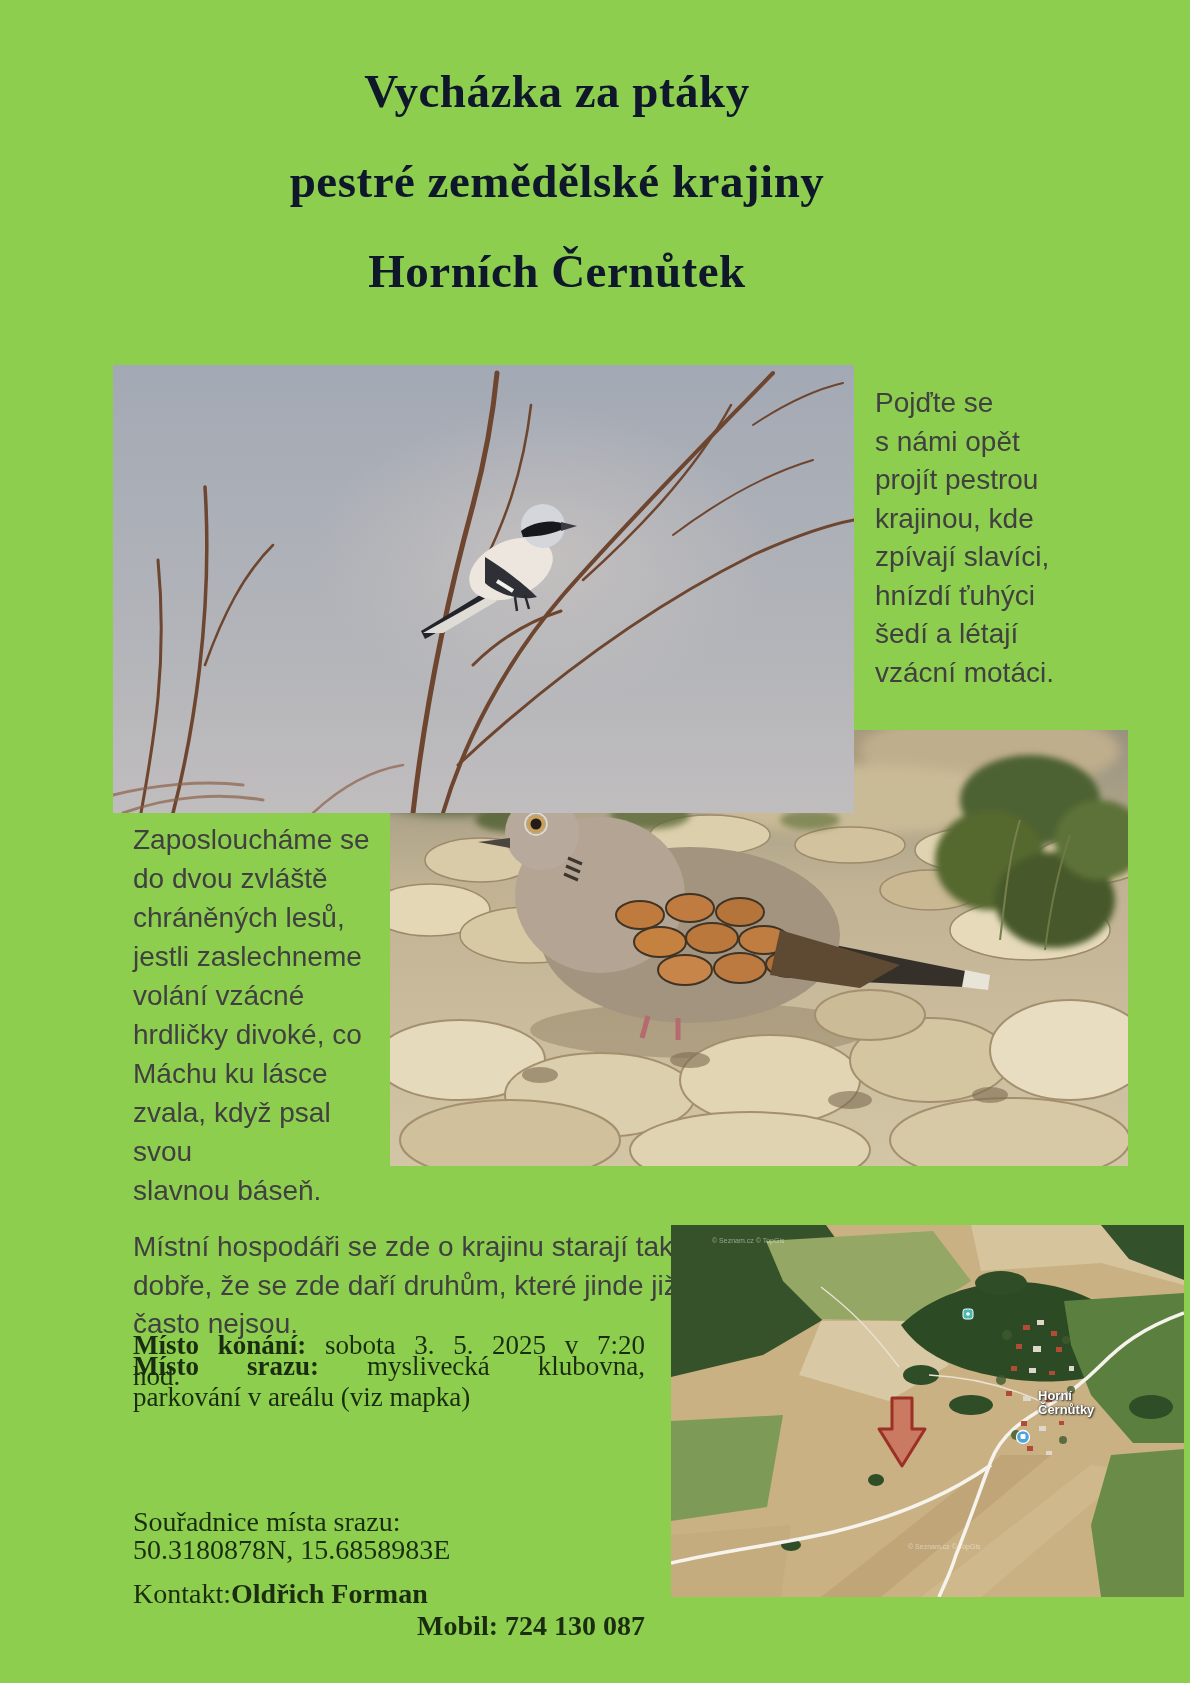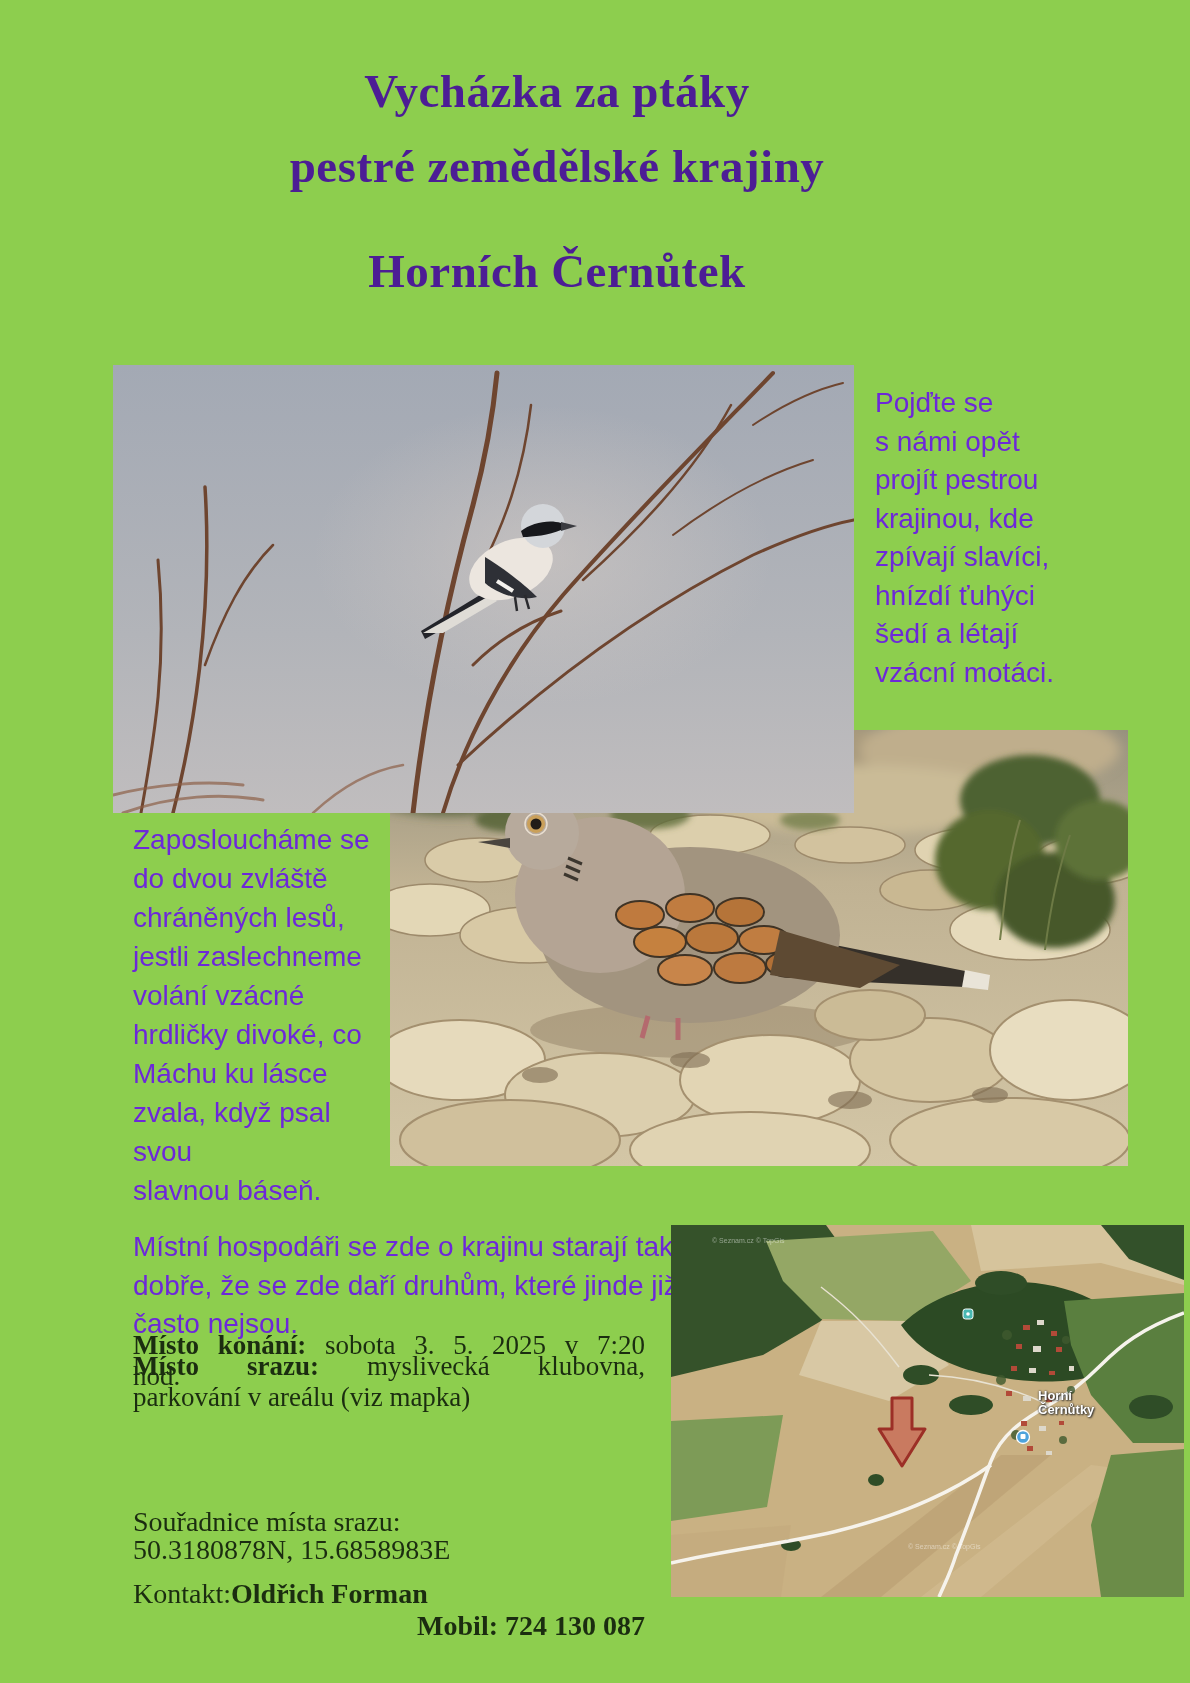--- a/index.html
+++ b/index.html
@@ -4,26 +4,26 @@
 <style>
   html,body{margin:0;padding:0;background:#666;}
   .poster{
     position:relative; width:1190px; height:1683px; overflow:hidden;
     background:#8dce4e;
     font-family:"Liberation Sans", sans-serif;
   }
   .title-line{
     position:absolute; left:0; width:1114px; text-align:center;
     font-family:"Liberation Serif", serif; font-weight:700;
-    font-size:47px; line-height:62px; color:#4c1d95; letter-spacing:.5px;
+    font-size:47px; line-height:62px; color:#0f172a; letter-spacing:.5px;
   }
   .photo{position:absolute; overflow:hidden; box-shadow:0 0 0 0;}
   .photo svg{display:block;}
   .sans-block{
-    position:absolute; color:#6d28d9; font-size:28px; line-height:38.5px;
+    position:absolute; color:#404040; font-size:28px; line-height:38.5px;
     white-space:pre-line;
   }
   .serif-block{
     position:absolute; font-family:"Liberation Serif", serif;
     color:#1b2d10; font-size:27px; line-height:31px;
   }
   .jline{ text-align:justify; text-align-last:justify; }
   .b{ font-weight:700;text-align:right; }
   .map-wrap{ position:absolute; left:660px; top:1225px; width:513px; height:372px;padding-left:11px; }
   .map-label{
@@ -36,21 +36,21 @@
   }
   .wm1{ left:52px; top:12px; }
   .wm2{ left:248px; top:318px; }
 </style>
 </head>
 <body>
 
 <div class="poster">
 
   <div class="title-line" style="top:60px">Vycházka za ptáky</div>
-  <div class="title-line" style="top:135px">pestré zemědělské krajiny</div>
+  <div class="title-line" style="top:150px">pestré zemědělské krajiny</div>
   <div class="title-line" style="top:240px">Horních Černůtek</div>
 
   <div class="photo" style="left:390px; top:730px; width:738px; height:436px; z-index:1;">
     <svg width="738" height="436" viewBox="0 0 738 436">
       <defs>
         <linearGradient id="p2bg" x1="0" y1="0" x2="0" y2="1">
           <stop offset="0" stop-color="#97917e"></stop>
           <stop offset="0.35" stop-color="#c0b293"></stop>
           <stop offset="1" stop-color="#d3c6a6"></stop>
         </linearGradient>

